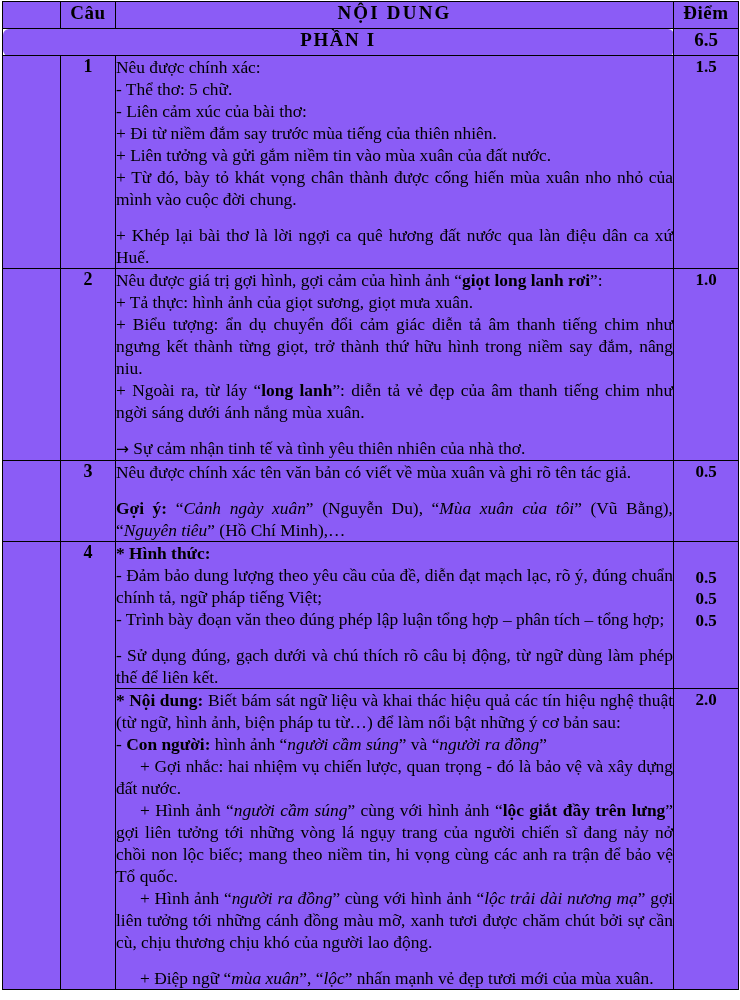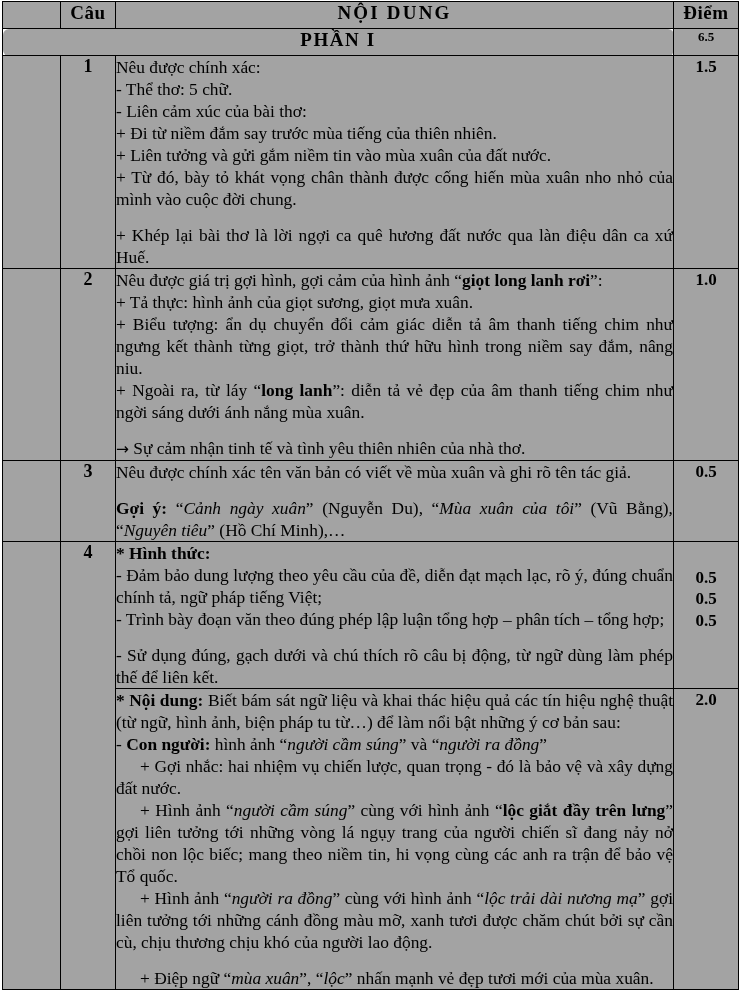--- a/index.html
+++ b/index.html
@@ -27,21 +27,21 @@
     margin: 1px 0 0 2px;
     border-collapse: collapse;
     table-layout: fixed;
   }
 
   table.answer-key td,
   table.answer-key th {
     border: 1.6px solid #000000;
     vertical-align: top;
     padding: 0;
-    background: #a3a3a3;
+    background: #8b5cf6;
   }
 
   
   col.c-blank   { width: 58px; }
   col.c-cau     { width: 55px; }
   col.c-noidung { width: 558px; }
   col.c-diem    { width: 65px; }
 
   
   .hdr-cell {
@@ -64,21 +64,21 @@
     font-size: 19px;
     letter-spacing: 1.6px;
     padding: 7px 2px 8px 2px;
     vertical-align: middle;
     height: 26px;
     border-radius: 6px;
   }
   .part-score {
     text-align: center;
     font-weight: bold;
-    font-size: 13px;
+    font-size: 19px;
     vertical-align: middle;
   }
 
   
   .cau-cell {
     text-align: center;
     font-weight: bold;
     font-size: 18px;
     vertical-align: middle;
   }

